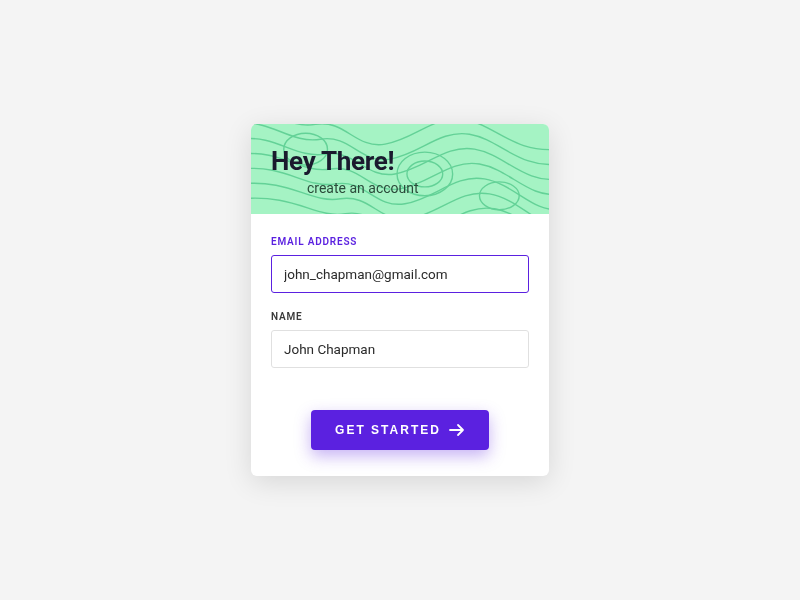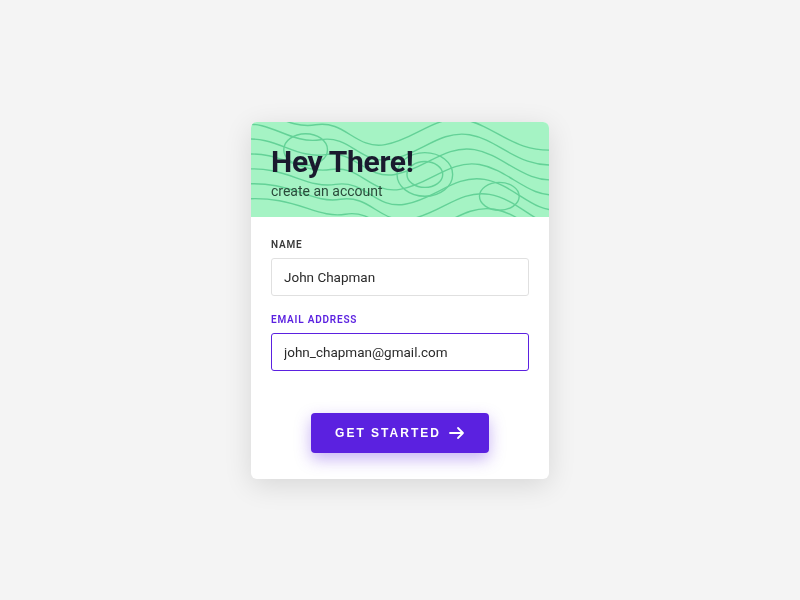--- a/index.html
+++ b/index.html
@@ -41,31 +41,32 @@
       height: 100%;
       opacity: 0.55;
     }
 
     .header-content {
       position: relative;
       z-index: 1;
     }
 
     .header-title {
-      font-size: 30px;
+      font-size: 26px;
       font-weight: 700;
       color: #1a1a2e;
       margin-bottom: 4px;
       letter-spacing: -0.3px;
     }
 
     .header-subtitle {
       font-size: 14px;
       color: #2a4a3a;
       font-weight: 400;
+      margin-left: 36px;
     }
 
     .form-body {
       padding: 22px 20px 8px 20px;
     }
 
     .field {
       margin-bottom: 18px;
     }
 
@@ -149,27 +150,27 @@
     </svg>
     <div class="header-content">
       <h1 class="header-title">Hey There!</h1>
       <p class="header-subtitle">create an account</p>
     </div>
   </div>
 
   <div class="form-body">
 
     <div class="field">
-      <label class="label">NAME</label>
-      <input class="input" type="text" value="John Chapman" style="">
+      <label class="label focused">EMAIL ADDRESS</label>
+      <input class="input focused" type="text" value="john_chapman@gmail.com" style="">
     </div>
 
     <div class="field">
-      <label class="label focused">EMAIL ADDRESS</label>
-      <input class="input focused" type="text" value="john_chapman@gmail.com" style="">
+      <label class="label">NAME</label>
+      <input class="input" type="text" value="John Chapman" style="">
     </div>
 
   </div>
 
   <div class="button-row">
     <button class="cta">
       <span>GET STARTED</span>
       <span class="arrow-icon">
         <svg width="16" height="14" viewBox="0 0 16 14" fill="none">
           <path d="M1 7 H14 M9 2 L14 7 L9 12" stroke="#ffffff" stroke-width="1.8" stroke-linecap="round" stroke-linejoin="round"></path>

